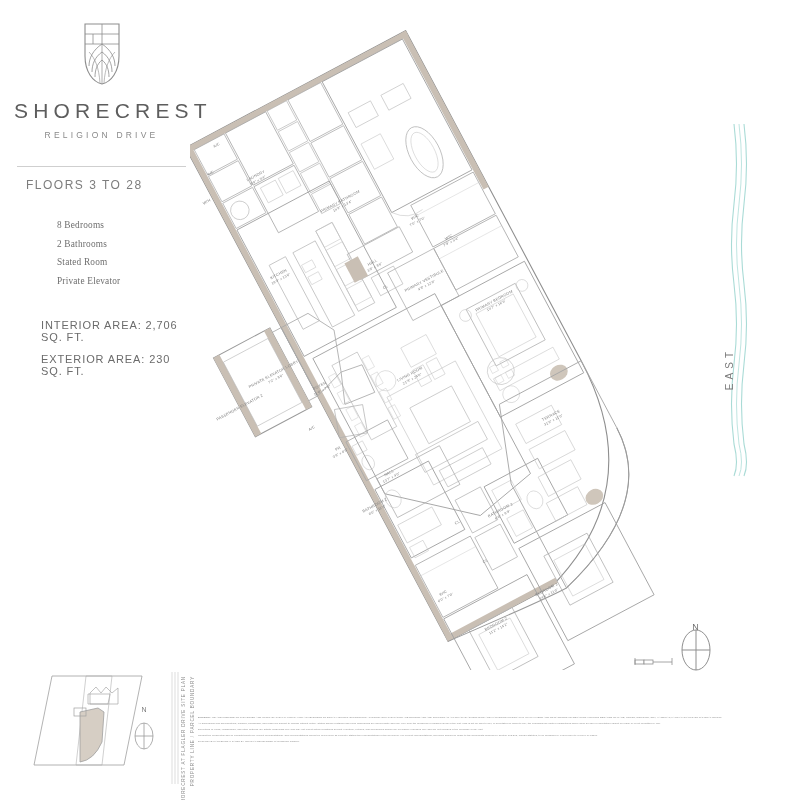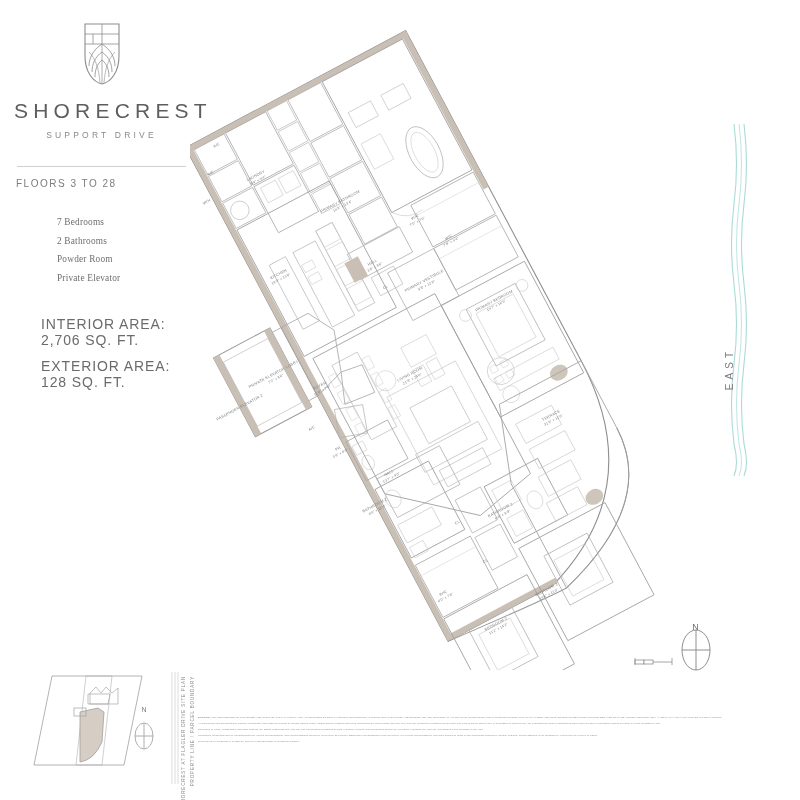--- a/index.html
+++ b/index.html
@@ -18,33 +18,33 @@
   .logo-mark{width:46px;height:64px;margin:0 auto 14px auto;display:block;}
   .brand{
     text-align:center;font-size:21px;letter-spacing:5.2px;
     color:#5d5d5d;font-weight:400;line-height:1;
   }
   .brand-sub{
     text-align:center;font-size:8.5px;letter-spacing:3.2px;
     color:#8a8a8a;margin-top:9px;
   }
   .rule{height:1px;background:#cfcfcf;margin:26px 3px 11px 3px;}
-  .floors{font-size:10px;letter-spacing:1.5px;color:#7d7d7d;margin-left:2px;}
+  .floors{font-size:12px;letter-spacing:1.5px;color:#7d7d7d;margin-left:12px;}
   .unit{
     font-size:16px;letter-spacing:1.6px;color:#4f4f4f;
     margin:9px 0 0 3px;font-weight:400;
   }
   .features{margin:28px 0 0 3px;}
   .features li{
     list-style:none;font-family:"Liberation Serif", serif;
     font-size:9.3px;color:#6e6e6e;margin-bottom:8.5px;letter-spacing:.2px;
   }
   .areas{margin:33px 0 0 3px;}
   .areas div{
-    font-size:14px;letter-spacing:.9px;color:#6b6b6b;margin-bottom:10px;padding-left:24px;
+    font-size:11px;letter-spacing:.9px;color:#6b6b6b;margin-bottom:10px;padding-left:24px;
   }
 
   
   .plan{position:absolute;left:190px;top:30px;width:500px;height:640px;}
   .plan svg{display:block;}
 
   
   .east{
     position:absolute;left:724px;top:348px;
     font-size:10px;letter-spacing:4px;color:#7a7a7a;
@@ -112,36 +112,36 @@
       <path d="M23 30 C16 35 13 42 13 50" fill="none" stroke="#8d8d8d" stroke-width=".8"></path>
       <path d="M23 30 C30 35 33 42 33 50" fill="none" stroke="#8d8d8d" stroke-width=".8"></path>
       <path d="M23 38 C18 42 16 48 16 55" fill="none" stroke="#8d8d8d" stroke-width=".8"></path>
       <path d="M23 38 C28 42 30 48 30 55" fill="none" stroke="#8d8d8d" stroke-width=".8"></path>
       <line x1="23" y1="22" x2="23" y2="62" stroke="#8d8d8d" stroke-width=".7"></line>
       <path d="M10 30 C16 36 20 46 21 61" fill="none" stroke="#8d8d8d" stroke-width=".6"></path>
       <path d="M36 30 C30 36 26 46 25 61" fill="none" stroke="#8d8d8d" stroke-width=".6"></path>
     </svg>
 
     <div class="brand">SHORECREST</div>
-    <div class="brand-sub">SUPPORT DRIVE</div>
+    <div class="brand-sub">RELIGION DRIVE</div>
 
     <div class="rule"></div>
 
     <div class="floors">FLOORS 3 TO 28</div>
 
     <ul class="features">
-      <li>7 Bedrooms</li>
+      <li>8 Bedrooms</li>
       <li>2 Bathrooms</li>
-      <li>Powder Room</li>
+      <li>Stated Room</li>
       <li>Private Elevator</li>
     </ul>
 
     <div class="areas">
       <div>INTERIOR AREA: 2,706 SQ. FT.</div>
-      <div>EXTERIOR AREA: 128 SQ. FT.</div>
+      <div>EXTERIOR AREA: 230 SQ. FT.</div>
     </div>
   </div>
 
   <div class="plan">
     <svg width="500" height="640" viewBox="0 0 500 760">
       <defs>
         <g id="bedfurn">
           <rect x="0" y="0" width="58" height="66" fill="none" stroke="#b4b4b4" stroke-width="1"></rect>
           <rect x="8" y="10" width="42" height="48" fill="none" stroke="#c2c2c2" stroke-width=".7"></rect>
         </g>

